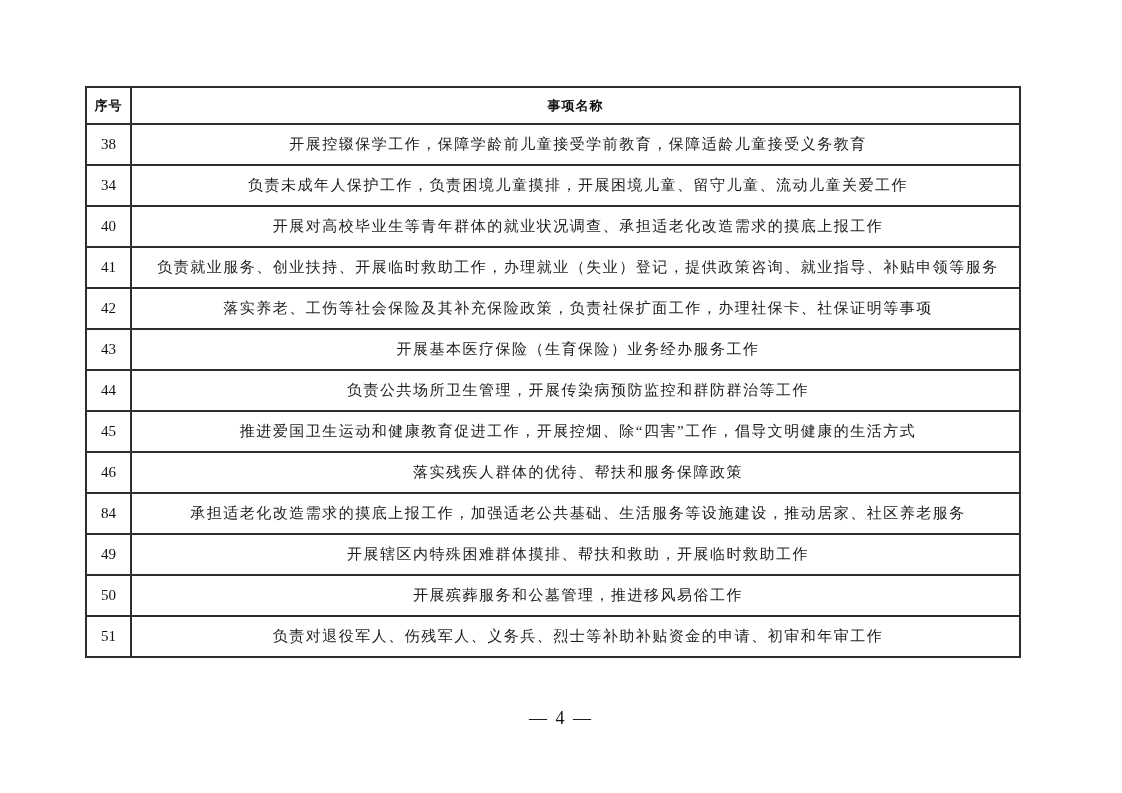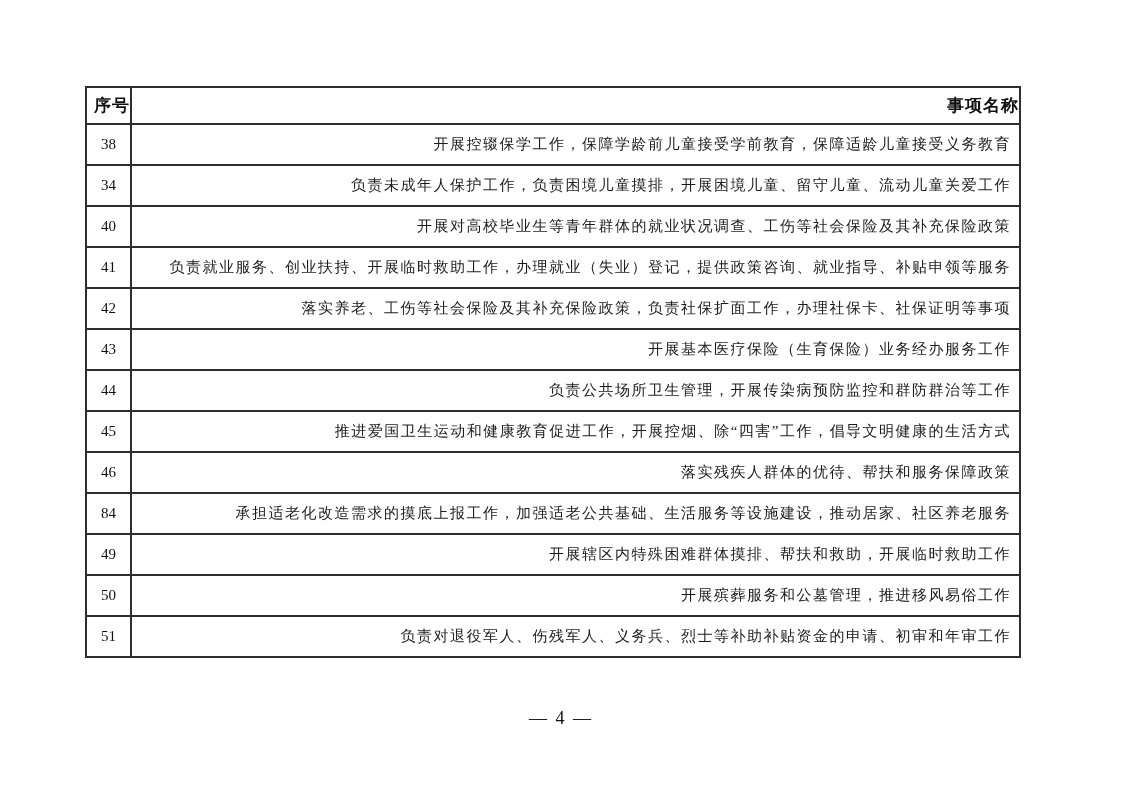--- a/index.html
+++ b/index.html
@@ -29,34 +29,34 @@
   table.items td {
     border: 2px solid #2e2e2e;
     vertical-align: middle;
   }
   col.col-index { width: 45px; }
   tr.header-row { height: 37px; }
   tr.data-row { height: 41px; }
   th.h-index, th.h-name {
     font-family: "Liberation Sans", "DejaVu Sans", sans-serif;
     font-weight: 700;
-    font-size: 17px;
-    text-align: right;
+    font-size: 13px;
+    text-align: center;
     letter-spacing: 1px;
     color: #111111;
     margin-left: 34px;
   }
   td.c-index {
     text-align: center;
     font-size: 15px;
     font-family: "Liberation Serif", "DejaVu Serif", serif;
     color: #111111;
   }
   td.c-text {
-    text-align: right;
+    text-align: center;
     padding-left: 13px;
     padding-right: 8px;
     font-size: 15px;
     letter-spacing: 1.5px;
     font-family: "Liberation Serif", "DejaVu Serif", serif;
     color: #1c1c1c;
     white-space: nowrap;
     overflow: hidden;
   }
   .page-footer {
@@ -93,21 +93,21 @@
       <td class="c-text">开展控辍保学工作，保障学龄前儿童接受学前教育，保障适龄儿童接受义务教育</td>
     </tr>
 
     <tr class="data-row">
       <td class="c-index">34</td>
       <td class="c-text">负责未成年人保护工作，负责困境儿童摸排，开展困境儿童、留守儿童、流动儿童关爱工作</td>
     </tr>
 
     <tr class="data-row">
       <td class="c-index">40</td>
-      <td class="c-text">开展对高校毕业生等青年群体的就业状况调查、工伤等社会保险及其补充保险政策</td>
+      <td class="c-text">开展对高校毕业生等青年群体的就业状况调查、承担适老化改造需求的摸底上报工作</td>
     </tr>
 
     <tr class="data-row">
       <td class="c-index">41</td>
       <td class="c-text">负责就业服务、创业扶持、开展临时救助工作，办理就业（失业）登记，提供政策咨询、就业指导、补贴申领等服务</td>
     </tr>
 
     <tr class="data-row">
       <td class="c-index">42</td>
       <td class="c-text">落实养老、工伤等社会保险及其补充保险政策，负责社保扩面工作，办理社保卡、社保证明等事项</td>

